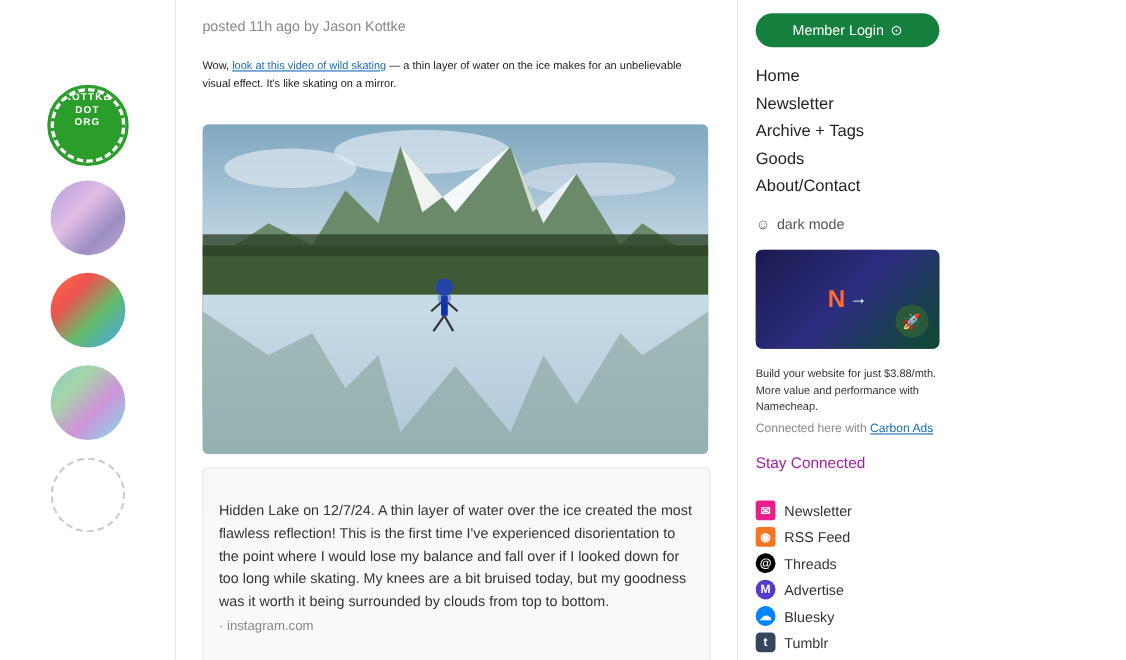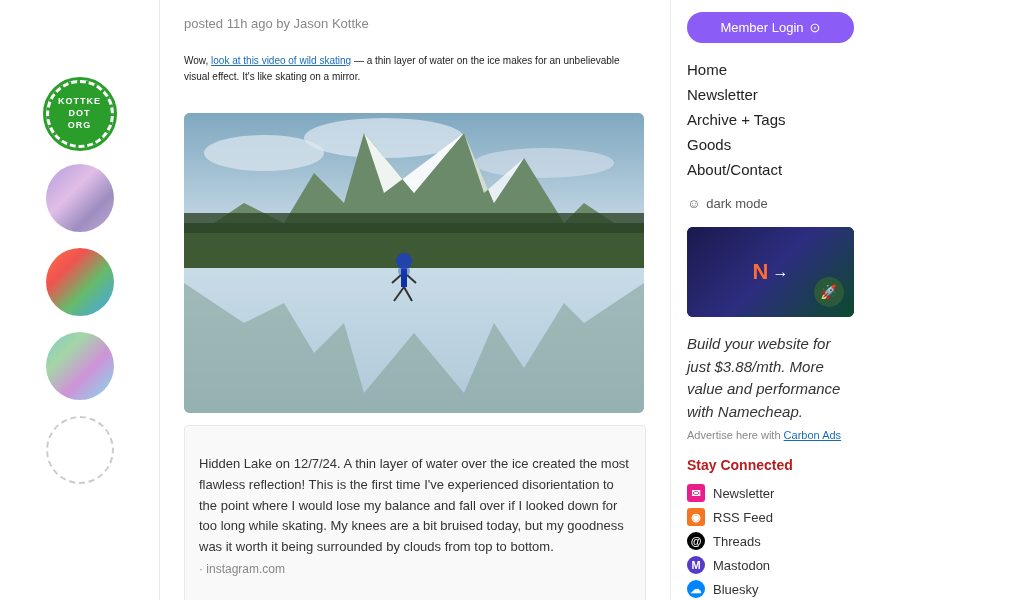--- a/index.html
+++ b/index.html
@@ -34,21 +34,21 @@
     .avatar-circle {
       width: 68px;
       height: 68px;
       border-radius: 50%;
       overflow: hidden;
       cursor: pointer;
     }
     .avatar-circle.logo {
       background: #2a9d2a;
       display: flex;
-      align-items: center;
+      align-items: flex-start;
       justify-content: center;
       border: 3px dashed #fff;
       outline: 3px solid #2a9d2a;
     }
     .logo-text {
       color: white;
       font-size: 9px;
       font-weight: bold;
       letter-spacing: 1px;
       text-align: center;
@@ -151,21 +151,21 @@
       width: 200px;
       min-width: 200px;
       padding: 12px 16px;
       background: #fff;
       border-left: 1px solid #e8e8e8;
     }
     .member-login-btn {
       display: flex;
       align-items: center;
       gap: 6px;
-      background: #8b5cf6;
+      background: #15803d;
       color: #fff;
       padding: 8px 14px;
       border-radius: 20px;
       font-size: 13px;
       font-weight: 500;
       cursor: pointer;
       border: none;
       width: 100%;
       justify-content: center;
       margin-bottom: 14px;
@@ -199,37 +199,36 @@
     .ad-image {
       width: 100%;
       height: 90px;
       background: linear-gradient(135deg, #1a1a4e 0%, #2d2d80 50%, #0d4a2d 100%);
       display: flex;
       align-items: center;
       justify-content: center;
       position: relative;
     }
     .ad-text {
-      font-size: 15px;
+      font-size: 10px;
       color: #333;
       line-height: 1.5;
       padding: 6px 0;
-      font-style: italic;
     }
     .advertise-text {
       font-size: 11px;
       color: #888;
       margin-bottom: 16px;
     }
     .advertise-text a { color: #1a6bb5; }
     .stay-connected {
       font-size: 14px;
-      font-weight: 700;
-      color: #b91c1c;
-      margin-bottom: 8px;
+      font-weight: 400;
+      color: #a21caf;
+      margin-bottom: 24px;
     }
     .social-list {
       list-style: none;
     }
     .social-list li {
       display: flex;
       align-items: center;
       gap: 8px;
       padding: 3px 0;
       font-size: 13px;
@@ -353,40 +352,40 @@
       <div class="ad-image">
         <div style="color:#ff6b35; font-size:20px; font-weight:900; display:flex; align-items:center; gap:4px;">
           <span style="color:#ff6b35; font-weight:900; font-size:22px;">N</span>
             <span style="color:#fff; font-size:16px;">→</span>
         </div>
         <div style="position:absolute; right:10px; bottom:10px; width:30px; height:30px; border-radius:50%; background:#2a5a3a; display:flex; align-items:center; justify-content:center; font-size:14px;">🚀</div>
       </div>
     </div>
     <p class="ad-text">Build your website for just $3.88/mth. More value and performance with Namecheap.</p>
     <p class="advertise-text">
-      <span>Advertise here with</span> <a href="#">Carbon Ads</a>
+      <span>Connected here with</span> <a href="#">Carbon Ads</a>
     </p>
 
     <div class="stay-connected">Stay Connected</div>
     <ul class="social-list">
       <li>
         <span class="social-icon icon-newsletter">✉</span>
         <span>Newsletter</span>
       </li>
       <li>
         <span class="social-icon icon-rss">◉</span>
         <span>RSS Feed</span>
       </li>
       <li>
         <span class="social-icon icon-threads">@</span>
         <span>Threads</span>
       </li>
       <li>
         <span class="social-icon icon-mastodon">M</span>
-        <span>Mastodon</span>
+        <span>Advertise</span>
       </li>
       <li>
         <span class="social-icon icon-bluesky">☁</span>
         <span>Bluesky</span>
       </li>
       <li>
         <span class="social-icon icon-tumblr">t</span>
         <span>Tumblr</span>
       </li>
 

